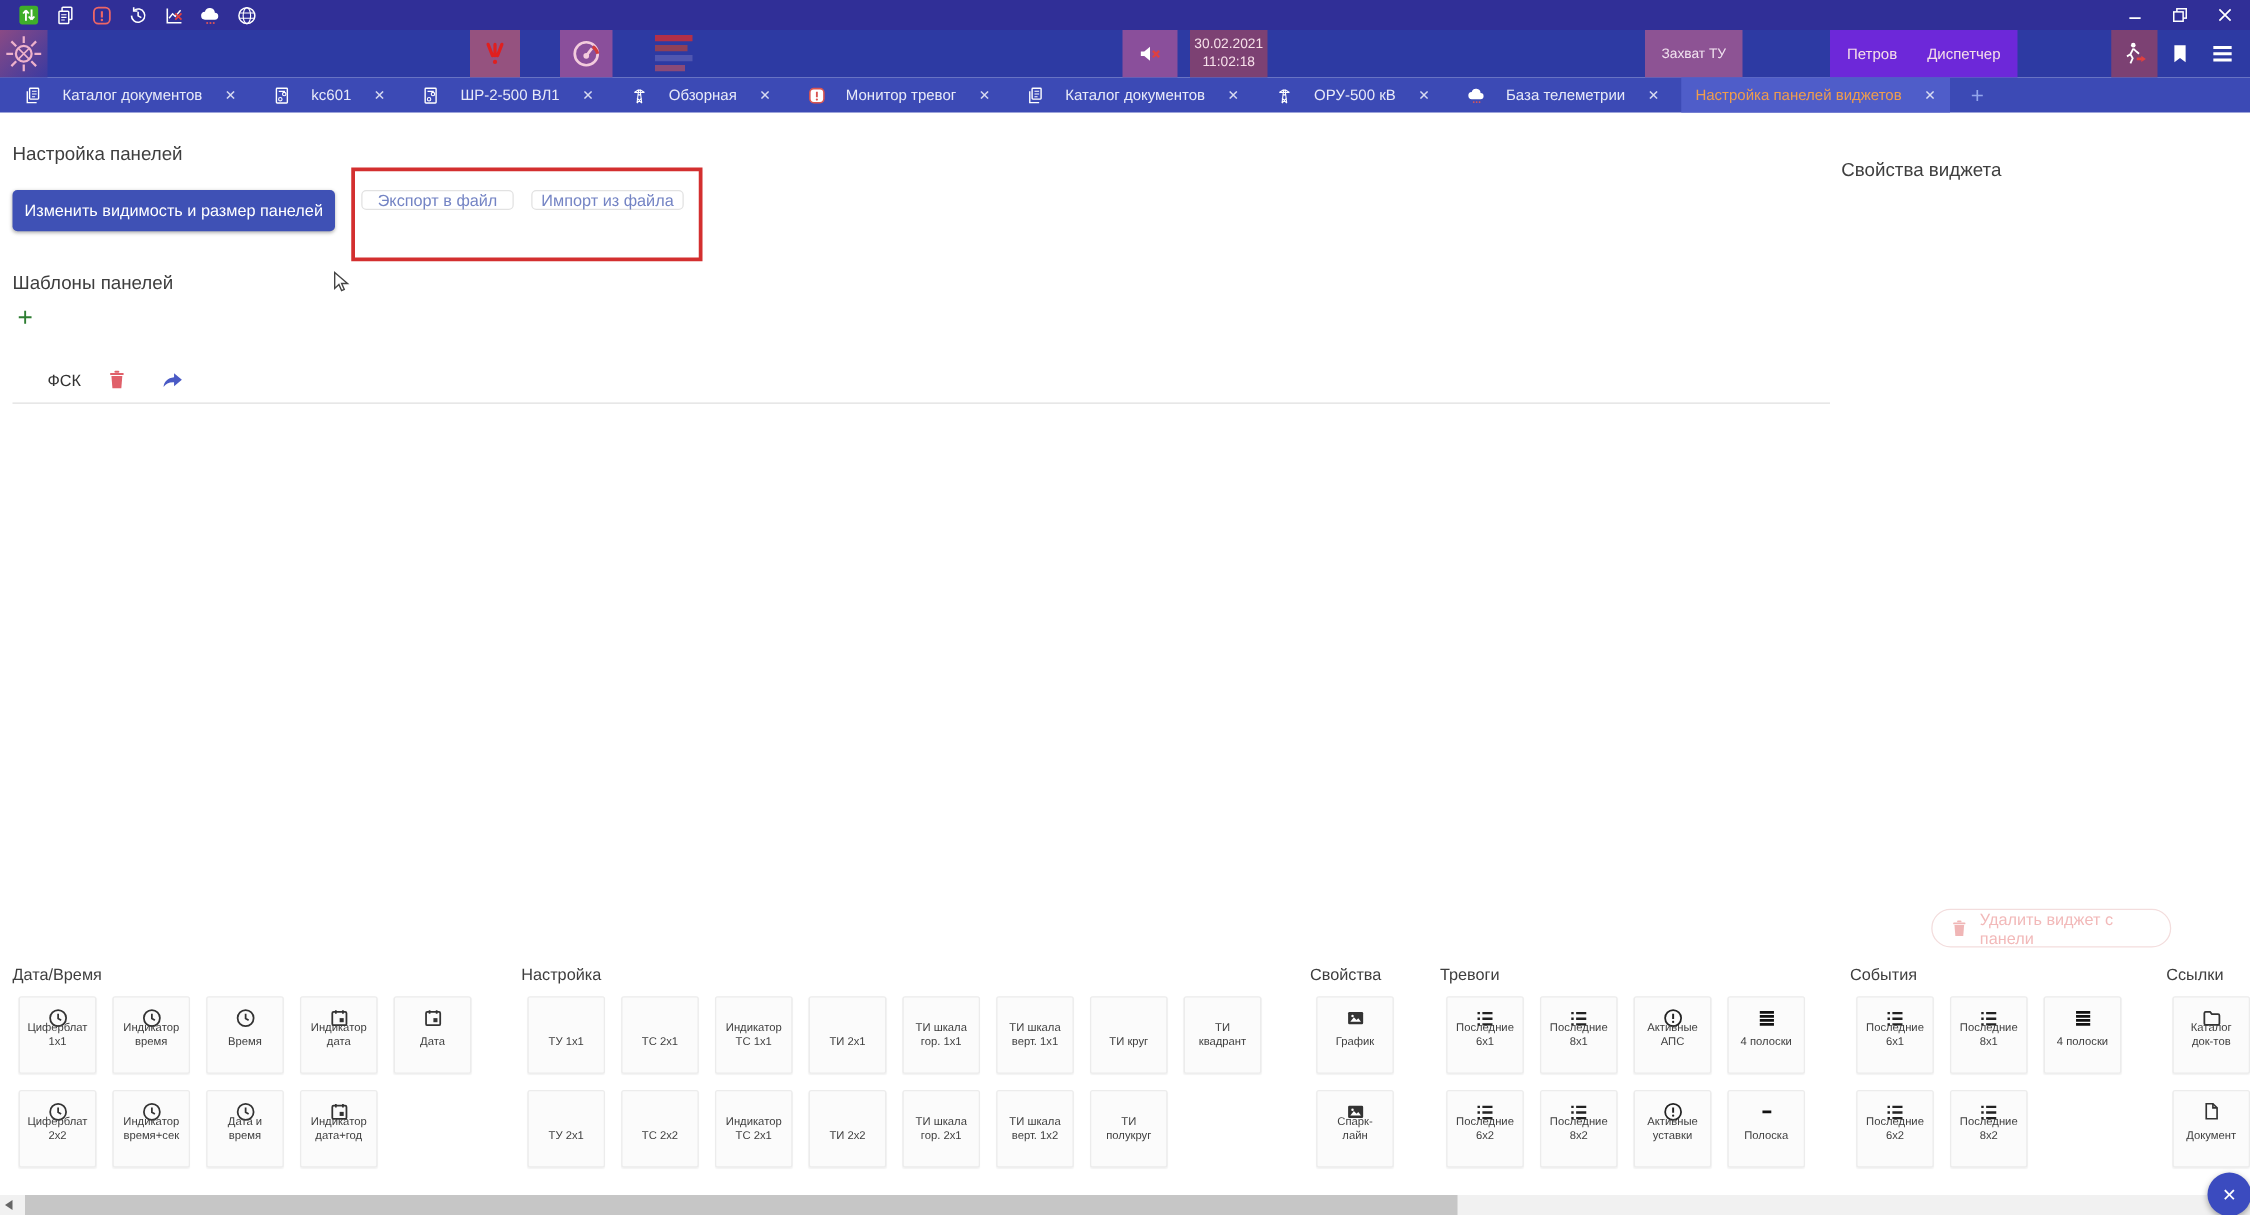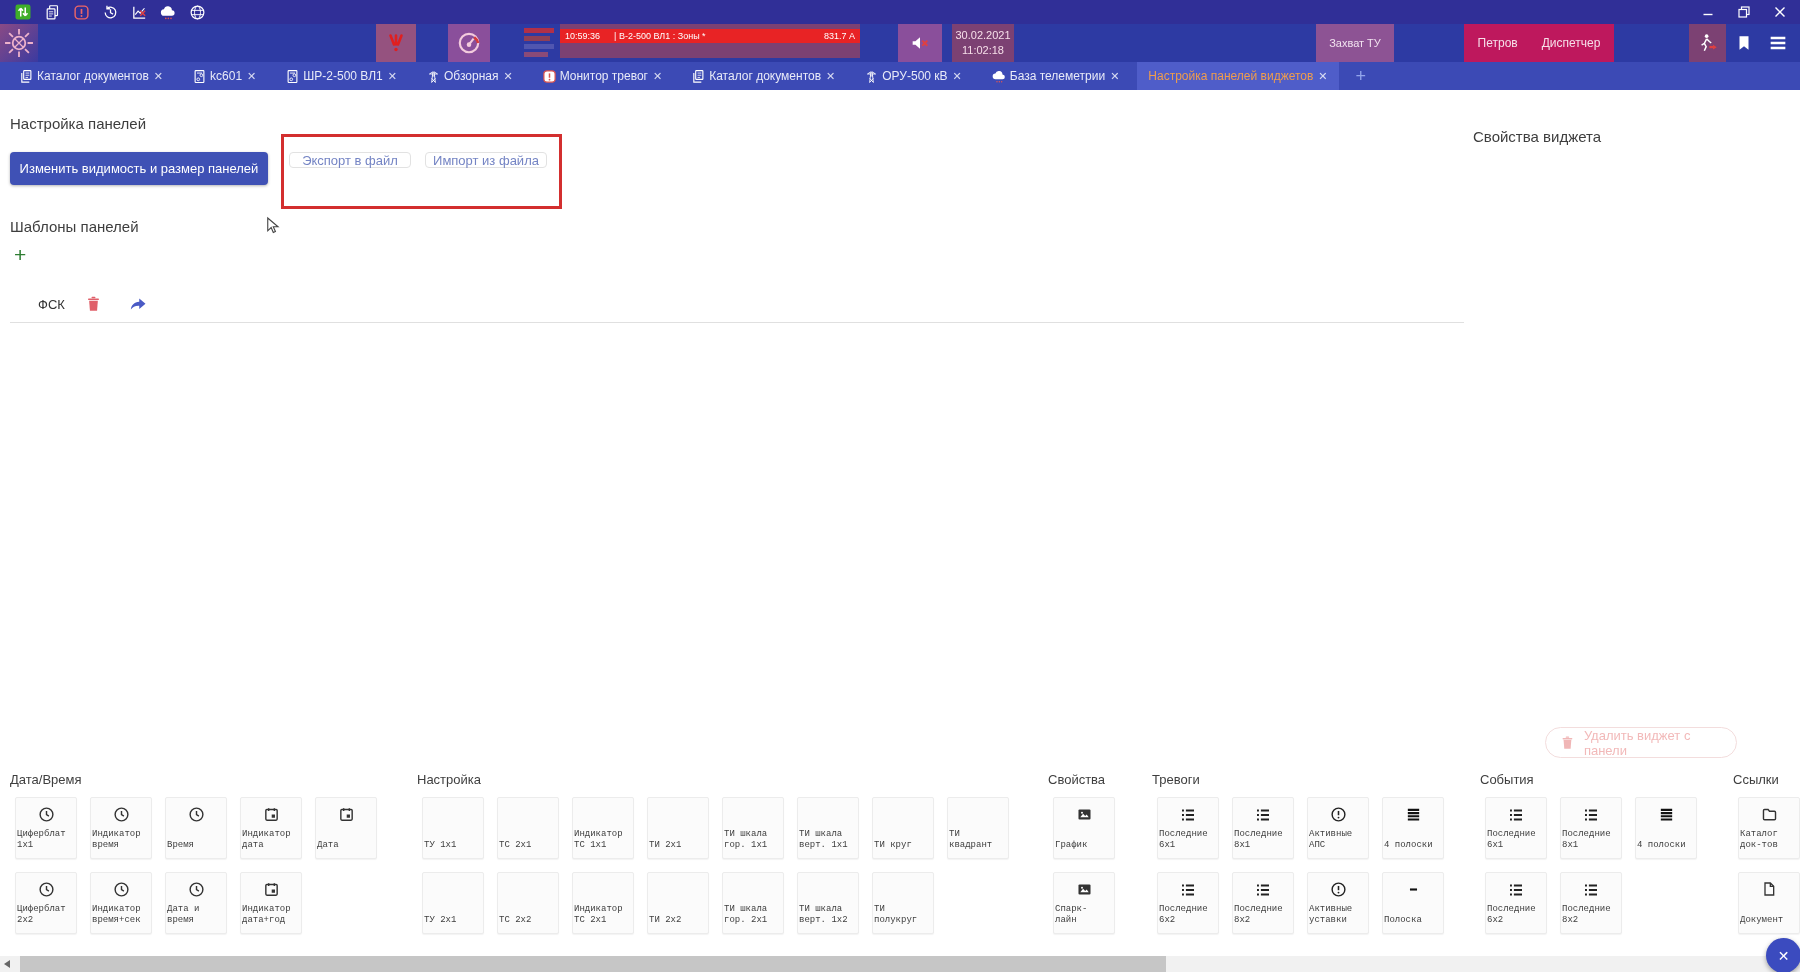--- a/index.html
+++ b/index.html
@@ -26,27 +26,27 @@
   .alarm-banner .msg { margin-left:14px; }
   .alarm-banner .val { margin-left:auto; }
   .speaker { left:898px; width:44px; background:#8a4f9b; cursor:pointer; }
   .datetime { left:952px; width:62px; background:#7c4173; flex-direction:column; color:#f6dfe9; font-size:11px; line-height:15px; text-align:center; }
   .statuses { left:1087px; width:228px; background:#7c4173; }
   #status-host { display:flex; width:100%; height:100%; justify-content:space-between; padding:4px 10px 5px; }
   .st { display:flex; flex-direction:column; align-items:center; justify-content:space-between; }
   .stl { font-size:11px; color:#f3e2ee; }
   .stc { width:13px; height:13px; border-radius:50%; border:1px solid rgba(70,0,0,.35); }
   .capture { left:1316px; width:78px; background:#8d5394; color:#f2e3f0; font-size:11px; cursor:pointer; }
-  .userpanel { left:1464px; width:150px; background:#be185d; color:#f6dfe9; font-size:12px; gap:24px; }
+  .userpanel { left:1464px; width:150px; background:#6d28d9; color:#f6dfe9; font-size:12px; gap:24px; }
   .exit { left:1689px; width:37px; background:#7c4173; cursor:pointer; }
   .hicon { position:absolute; top:0; height:38px; display:flex; align-items:center; justify-content:center; cursor:pointer; }
 
   
   .tabbar { position:absolute; left:0; top:62px; width:1800px; height:28px; background:#3c4ab5; display:flex; align-items:center; padding-left:8px; }
-  .tab { display:flex; align-items:center; gap:3px; height:28px; padding:0 11px; margin-right:7px; color:#e8eaf8; font-size:12px; white-space:nowrap; cursor:pointer; }
+  .tab { display:flex; align-items:center; gap:16px; height:28px; padding:0 11px; margin-right:7px; color:#e8eaf8; font-size:12px; white-space:nowrap; cursor:pointer; }
   .tab .tic { display:flex; align-items:center; }
   .tab .tx { font-size:11px; opacity:.9; margin-left:2px; }
   .tab.active { background:#4f5dc9; color:#ef9d4d; }
   .tab.active .tx { color:#e8eaf8; }
   .tab-plus { color:#93a5ec; font-size:18px; padding:0 10px; cursor:pointer; }
 
   
   .h1 { position:absolute; font-size:15px; color:#3e3e3e; }
   .btn-primary { position:absolute; left:10px; top:152px; width:258px; height:33px; background:#3f51b5; border:none; border-radius:4px; color:#fff; font-size:13px; font-family:inherit; box-shadow:0 1px 3px rgba(0,0,0,.3); cursor:pointer; }
   .btn-outline { position:absolute; top:152px; height:16px; background:#fff; border:1px solid #e2e2e2; border-radius:4px; color:#7484c4; font-size:13px; font-family:inherit; cursor:pointer; }
@@ -55,21 +55,21 @@
   .tpl-name { position:absolute; left:38px; top:297px; font-size:13px; color:#333; }
   .row-ic { position:absolute; width:20px; height:20px; cursor:pointer; }
   .divider { position:absolute; left:10px; top:322px; width:1454px; height:1px; background:#e0e0e0; }
   .del-pill { position:absolute; left:1545px; top:727px; width:192px; height:31px; border-radius:16px; border:1px solid #f3dddd; background:#fff; color:#f2b9b9; font-size:13px; display:flex; align-items:center; gap:8px; padding-left:13px; cursor:default; }
   .cursor { position:absolute; left:263px; top:216px; z-index:20; pointer-events:none; }
 
   
   .cat { position:absolute; top:772px; font-size:13px; color:#3e3e3e; }
   .card { position:absolute; width:62px; height:62px; background:#fbfbfb; border:1px solid #ececec; border-radius:2px; box-shadow:0 1px 1px rgba(0,0,0,.05); cursor:pointer; }
   .card .ico { position:absolute; top:8px; left:0; right:0; display:flex; justify-content:center; }
-  .card .clbl { position:absolute; bottom:8px; left:1px; right:1px; text-align:left; font-size:9px; line-height:10.5px; color:#3e3e3e;font-family:Liberation Mono, monospace; }
+  .card .clbl { position:absolute; bottom:20px; left:1px; right:1px; text-align:center; font-size:9px; line-height:10.5px; color:#3e3e3e; }
 
   
   .hscroll { position:absolute; left:0; top:956px; width:1800px; height:16px; background:#f1f1f1; }
   .hthumb { position:absolute; left:20px; top:0; width:1146px; height:16px; background:#c6c6c6; cursor:pointer; }
   .harrow { position:absolute; left:4px; top:4px; width:0; height:0; border-top:4px solid transparent; border-bottom:4px solid transparent; border-right:6px solid #666; }
   .fab { position:absolute; left:1766px; top:938px; width:35px; height:35px; border-radius:50%; background:#3b4bbf; color:#fff; font-size:14px; display:flex; align-items:center; justify-content:center; box-shadow:0 2px 5px rgba(0,0,0,.35); cursor:pointer; z-index:15; }
 </style>
 </head>
 <body>
 
@@ -176,27 +176,20 @@
         </svg>
     </div>
 
     <div class="hbars">
       <div style="width:30px;background:#b23048"></div>
       <div style="width:26px;background:#8e4058"></div>
       <div style="width:30px;background:#5056b0"></div>
       <div style="width:24px;background:#8a4a78"></div>
     </div>
 
-    <div class="alarm-panel">
-      <div class="alarm-banner">
-        <span>10:59:36</span>
-        <span class="msg">| В-2-500 ВЛ1 : Зоны *</span>
-        <span class="val">831.7 А</span>
-      </div>
-    </div>
 
     <div class="hblock speaker">
       <svg viewBox="0 0 24 24" width="22" height="22">
           <path d="M4 10v4h3l5 4.2V5.8L7 10z" fill="#fff"></path>
           <path d="M14.5 9.5l5.5 5.5M20 9.5 14.5 15" stroke="#e04040" stroke-width="2"></path>
         </svg>
     </div>
 
     <div class="hblock datetime">
       <div>30.02.2021</div>

